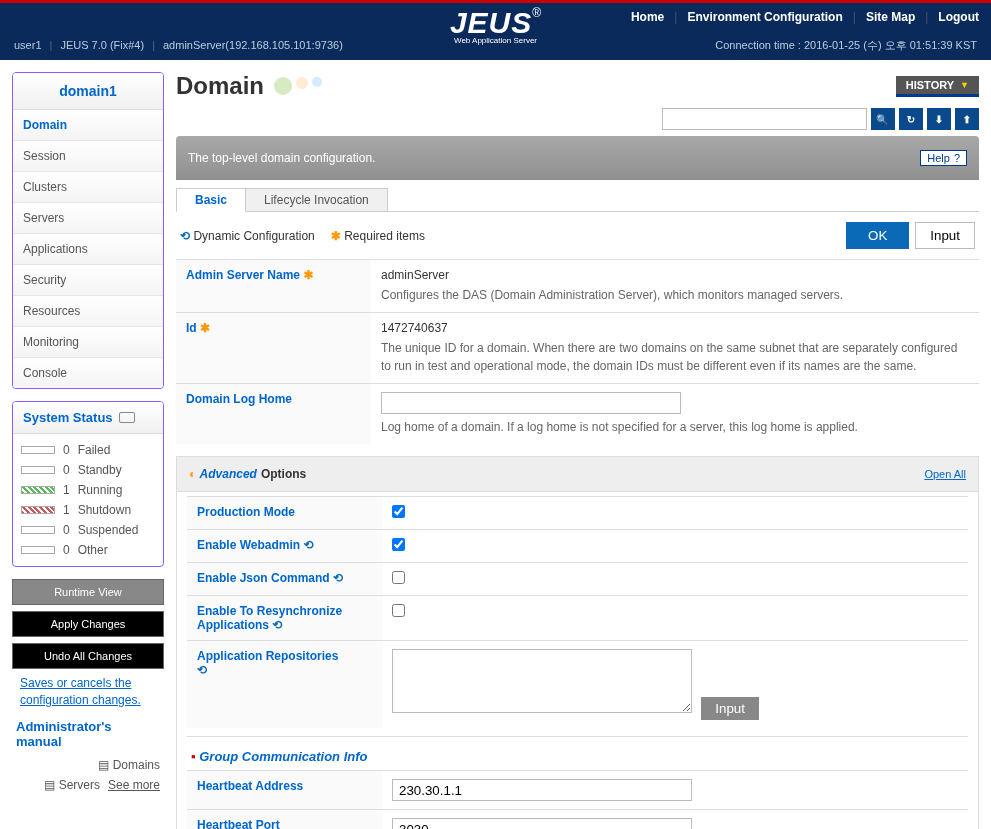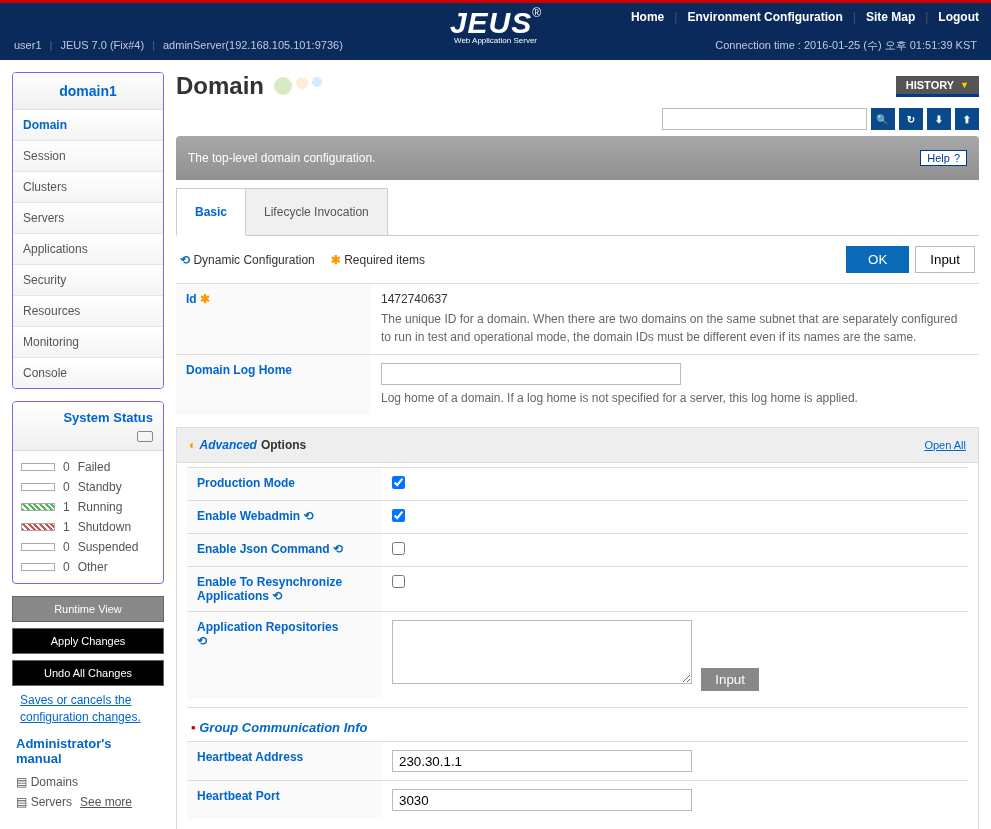--- a/index.html
+++ b/index.html
@@ -22,53 +22,53 @@
 .layout { display: flex; padding: 12px; gap: 12px; }
 
 
 .sidebar { width: 152px; flex-shrink: 0; }
 .sidepanel { border: 1px solid #8b5cf6; border-radius: 4px; margin-bottom: 12px; overflow: hidden; }
 .sidetitle { background: linear-gradient(#fff,#f0f0f0); color: #0066cc; font-weight: bold; font-size: 14px; text-align: center; padding: 10px 0; border-bottom: 1px solid #ddd; }
 .navitem { display: block; padding: 8px 10px; border-bottom: 1px solid #e5e5e5; color: #555; text-decoration: none; background: linear-gradient(#fff,#f4f4f4); cursor: pointer; }
 .navitem.active { color: #0066cc; font-weight: bold; }
 .navitem:last-child { border-bottom: none; }
 
-.statushdr { background: linear-gradient(#fff,#f0f0f0); padding: 8px 10px; color: #0066cc; font-weight: bold; font-size: 13px; border-bottom: 1px solid #ddd; display:flex; align-items:flex-end; gap:6px;flex-direction:column;}
+.statushdr { background: linear-gradient(#fff,#f0f0f0); padding: 8px 10px; color: #0066cc; font-weight: bold; font-size: 13px; border-bottom: 1px solid #ddd; display:flex; align-items:center; gap:6px;}
 .statusrows { padding: 6px 8px; }
 .statusrow { display: flex; align-items: center; gap: 8px; padding: 3px 0; color: #555; }
 .swatch { width: 34px; height: 8px; border: 1px solid #aaa; }
 
 .actions .btn { display: block; width: 100%; text-align: center; padding: 6px 0; margin-bottom: 6px; border: 1px solid #666; cursor: pointer; font-size: 11px; }
 .btn-gray { background: #888; color: #fff; }
 .btn-black { background: #000; color: #fff; }
 .savelink { color: #0066cc; text-decoration: underline; cursor: pointer; padding: 0 8px; line-height: 1.4; }
 
 .manual { color: #0066cc; font-weight: bold; padding: 10px 4px 6px; font-size: 13px; }
-.manual-links { padding: 0 4px; color: #555; }
+.manual-links { padding: 0 4px; color: #555; text-align: right; }
 .manual-links div { padding: 3px 0; }
 .seemore { text-decoration: underline; margin-left: 8px; cursor:pointer;}
 
 
 .main { flex: 1; min-width: 0; }
 .titlebar { display: flex; align-items: center; margin-bottom: 8px; }
 .pagetitle { font-size: 24px; font-weight: bold; color: #333; }
 .titledeco { margin-left: 10px; display:flex; gap:4px; }
 .dot { width: 18px; height: 18px; border-radius: 50%; opacity: .4; }
 .history { margin-left: auto; background: #555; color: #fff; padding: 3px 10px; font-weight: bold; font-size: 11px; border-bottom: 3px solid #003a8c; display:flex; align-items:center; gap:6px; cursor:pointer;}
 .history .chev { color: #ffcc00; font-size: 9px; }
 
 .toolbar { display: flex; justify-content: flex-end; gap: 4px; margin-bottom: 6px; }
 .toolbar input { width: 205px; height: 22px; border: 1px solid #bbb; padding: 0 4px; }
 .iconbtn { width: 24px; height: 22px; background: #0a4a8c; color: #fff; border: none; display:flex; align-items:center; justify-content:center; font-size:10px; cursor:pointer; font-weight:bold;}
 
 .descbar { background: linear-gradient(#a8a8a8,#909090); color: #fff; padding: 14px 12px; border-radius: 4px 4px 0 0; display: flex; align-items: center; margin-bottom: 8px; gap: 17px; }
 .help { margin-left: auto; background: #fff; color: #003a8c; border: 1px solid #003a8c; padding: 1px 6px; font-size: 11px; cursor:pointer; display:flex; align-items:center; gap:4px;}
 
 .tabs { display: flex; border-bottom: 1px solid #ccc; }
-.tab { padding: 16px 18px; border: 1px solid #ccc; border-bottom: none; background: #f0f0f0; color: #555; cursor: pointer; margin-right: -1px; }
+.tab { padding: 4px 18px; border: 1px solid #ccc; border-bottom: none; background: #f0f0f0; color: #555; cursor: pointer; margin-right: -1px; }
 .tab.active { background: #fff; color: #0066cc; font-weight: bold; border-bottom: 1px solid #fff; margin-bottom: -1px; }
 
 .legendrow { display: flex; align-items: center; padding: 10px 4px; gap: 16px; }
 .legendrow .buttons { margin-left: auto; display: flex; gap: 6px; }
 .okbtn { background: #0a6ab8; color: #fff; border: none; padding: 5px 22px; cursor: pointer; }
 .resetbtn { background: #fff; border: 1px solid #bbb; padding: 5px 14px; cursor: pointer; }
 .dyn-ic { color: #0a6ab8; font-weight: bold; }
 .req-ic { color: #f90; font-weight: bold; }
 
 .formtable { width: 100%; border-collapse: collapse; }
@@ -227,20 +227,27 @@
       <span><span class="dyn-ic">⟲</span> <span>Dynamic Configuration</span></span>
       <span><span class="req-ic">✱</span> <span>Required items</span></span>
       <span class="buttons">
         <button class="okbtn">OK</button>
         <button class="resetbtn">Input</button>
       </span>
     </div>
 
     <table class="formtable">
       <tbody>
+          <tr>
+        <td class="lbl"><span>Admin Server Name</span> <span class="star">✱</span></td>
+        <td>
+          <div>adminServer</div>
+          <div class="desc">Configures the DAS (Domain Administration Server), which monitors managed servers.</div>
+        </td>
+      </tr>
       <tr>
         <td class="lbl"><span>Id</span> <span class="star">✱</span></td>
         <td>
           <div>1472740637</div>
           <div class="desc">The unique ID for a domain. When there are two domains on the same subnet that are separately configured to run in test and operational mode, the domain IDs must be different even if its names are the same.</div>
         </td>
       </tr>
       <tr>
         <td class="lbl"><span>Domain Log Home</span></td>
         <td>

